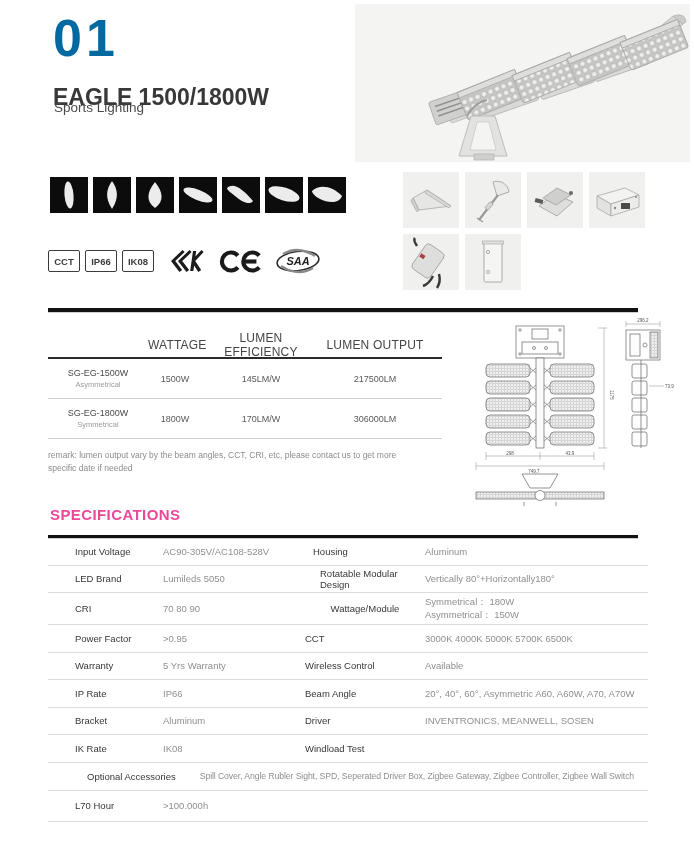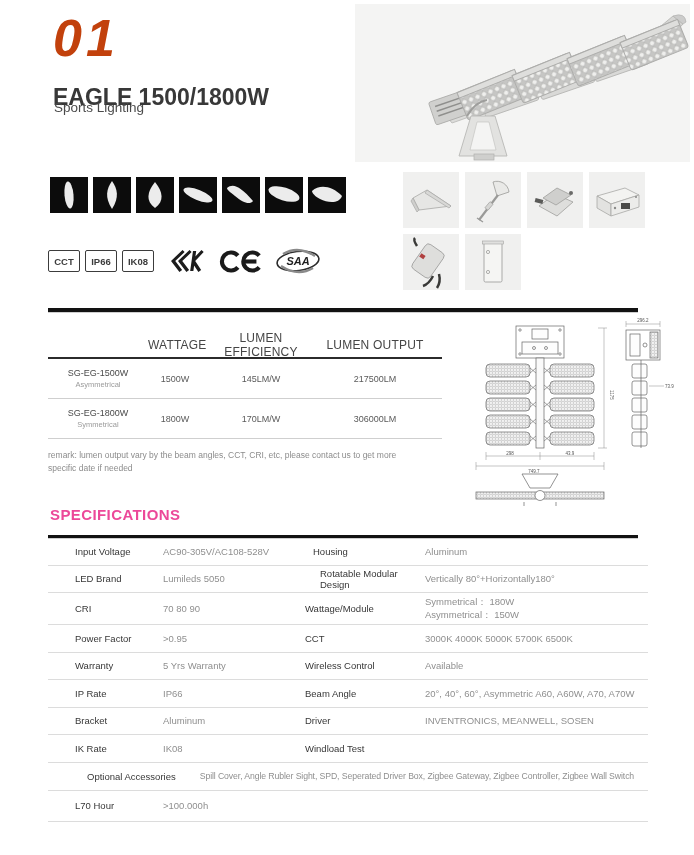--- a/index.html
+++ b/index.html
@@ -1,20 +1,20 @@
 <!DOCTYPE html>
 <html><head>
 <meta charset="utf-8">
 <style>
   html,body{margin:0;padding:0;background:#fff;}
   .page{position:relative;width:694px;height:855px;background:#fff;overflow:hidden;
         font-family:"Liberation Sans",sans-serif;color:#3a3a3a;}
   
   .hero-num{position:absolute;left:53px;top:8px;font-size:52px;font-weight:800;
-            letter-spacing:4px;color:#c2410c;font-style:italic;}
+            letter-spacing:4px;color:#0369a1;}
   .hero-title{position:absolute;left:53px;top:84px;font-size:23px;font-weight:800;color:#383838;}
   .hero-sub{position:absolute;left:54px;top:100px;font-size:13.5px;color:#4a4a4a;}
   
   .photo{position:absolute;left:355px;top:4px;width:335px;height:158px;background:#f4f4f3;}
   
   .beam-row{position:absolute;left:50px;top:177px;display:flex;gap:5px;}
   .beam-thumb{width:38px;height:36px;background:#0c0c0c;}
   
   .badge-row{position:absolute;left:48px;top:248px;display:flex;align-items:center;}
   .badge{border:1.6px solid #3c3c3c;border-radius:2px;height:20px;min-width:24px;
@@ -375,21 +375,21 @@
     <div class="srow">
       <div class="sl">LED Brand</div>
       <div class="sv">Lumileds 5050</div>
       <div class="sl" style="padding-left:15px;">Rotatable Modular Design</div>
       <div class="sv">Vertically 80°+Horizontally180°</div>
     </div>
 
     <div class="srow tall">
       <div class="sl">CRI</div>
       <div class="sv">70 80 90</div>
-      <div class="sl" style="padding-left:0;">Wattage/Module</div>
+      <div class="sl" style="padding-left:0;text-align:center;">Wattage/Module</div>
       <div class="sv">
         <div class="two">Symmetrical：  180W</div>
         <div class="two">Asymmetrical：  150W</div>
       </div>
     </div>
 
 
     <div class="srow">
       <div class="sl">Power Factor</div>
       <div class="sv">&gt;0.95</div>

